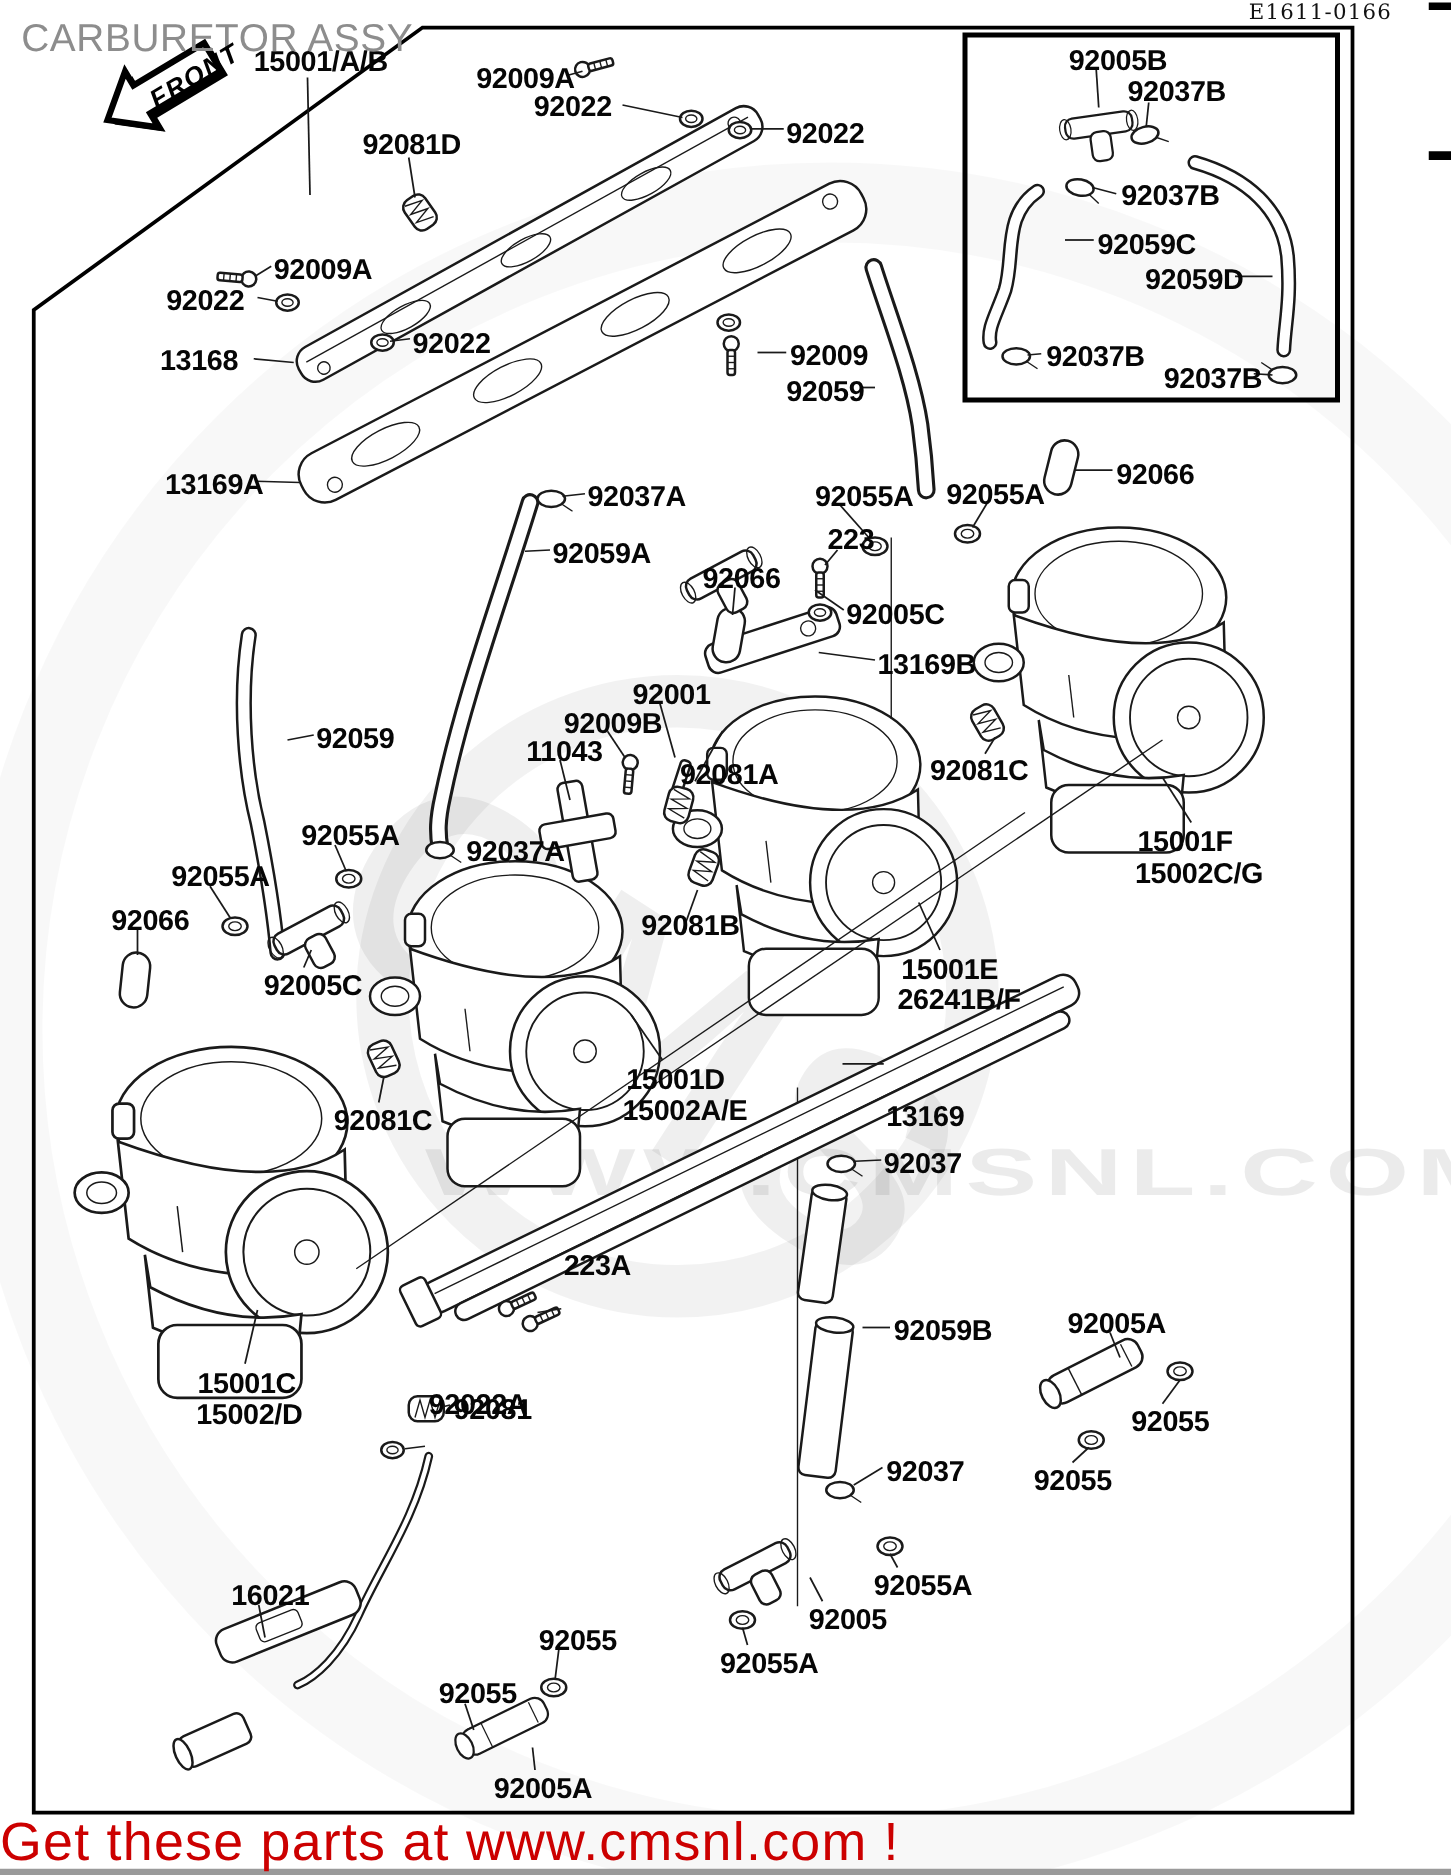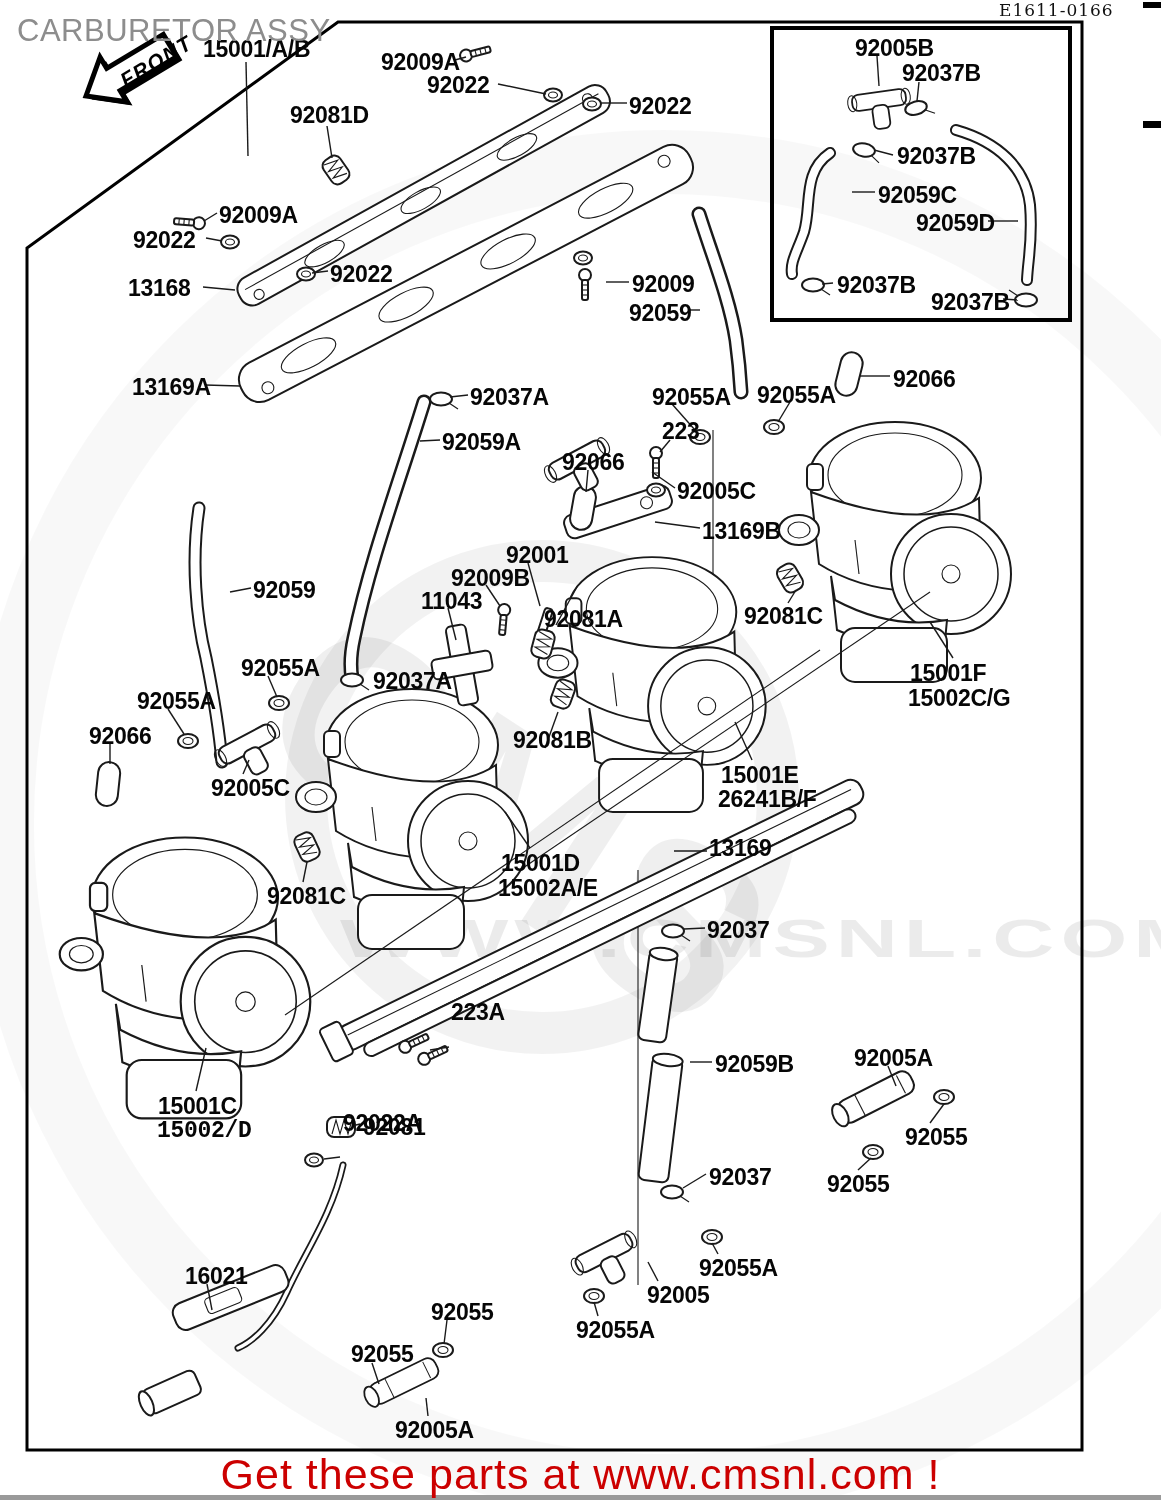--- a/index.html
+++ b/index.html
@@ -6,21 +6,21 @@
   #stage{position:relative;width:1161px;height:1500px;background:#fff;overflow:hidden;
          font-family:"Liberation Sans",sans-serif;}
   
   .page-title{position:absolute;left:17px;top:13px;font-size:31px;color:#8d8d8d;
               letter-spacing:.5px;white-space:nowrap;z-index:6;}
   .drawing-code{position:absolute;left:999px;top:0px;font-family:"DejaVu Serif",serif;
                 font-size:17px;color:#111;letter-spacing:1px;z-index:6;}
   .front-label{position:absolute;left:116px;top:72px;transform:rotate(-31deg);
                transform-origin:left top;font-style:italic;font-weight:800;font-size:21px;
                letter-spacing:1.5px;color:#000;z-index:6;}
-  .footer-text{position:absolute;left:0;top:1450px;width:100%;text-align:center;
+  .footer-text{position:absolute;left:0;top:1450px;width:100%;text-align:left;
                font-size:43px;color:#cc0000;letter-spacing:1px;z-index:6;white-space:nowrap;}
   .plabel{position:absolute;font-weight:600;font-size:23px;color:#060606;
           letter-spacing:-.3px;white-space:nowrap;z-index:5;}
   
   .wm-logo{position:absolute;left:365px;top:560px;font-size:235px;font-weight:800;
            color:rgba(0,0,0,0.062);transform:rotate(33deg);transform-origin:left top;
            letter-spacing:8px;z-index:1;}
   .wm-url{position:absolute;left:340px;top:908px;font-size:86px;font-weight:800;
           color:rgba(0,0,0,0.08);transform:scaleY(.62);transform-origin:left top;
           letter-spacing:6px;z-index:1;white-space:nowrap;}
@@ -349,28 +349,28 @@
       <div class="plabel" style="left: 137px; top: 688px;">92055A</div>
       <div class="plabel" style="left: 89px; top: 723px;">92066</div>
       <div class="plabel" style="left: 513px; top: 727px;">92081B</div>
       <div class="plabel" style="left: 211px; top: 775px;">92005C</div>
       <div class="plabel" style="left: 910px; top: 660px;">15001F</div>
       <div class="plabel" style="left: 908px; top: 685px;">15002C/G</div>
       <div class="plabel" style="left: 721px; top: 762px;">15001E</div>
       <div class="plabel" style="left: 718px; top: 786px;">26241B/F</div>
       <div class="plabel" style="left: 501px; top: 850px;">15001D</div>
       <div class="plabel" style="left: 498px; top: 875px;">15002A/E</div>
-      <div class="plabel" style="left: 709px; top: 835px; text-align: right;">13169</div>
+      <div class="plabel" style="left: 709px; top: 880px; text-align: right;">13169</div>
       <div class="plabel" style="left: 267px; top: 883px;">92081C</div>
       <div class="plabel" style="left: 707px; top: 917px;">92037</div>
       <div class="plabel" style="left: 451px; top: 999px; text-align: right;">223A</div>
       <div class="plabel" style="left: 715px; top: 1051px;">92059B</div>
       <div class="plabel" style="left: 854px; top: 1045px;">92005A</div>
       <div class="plabel" style="left: 158px; top: 1093px;">15001C</div>
-      <div class="plabel" style="left: 157px; top: 1118px; font-family: Liberation Mono, monospace;">15002/D</div>
+      <div class="plabel" style="left: 157px; top: 1118px;">15002/D</div>
       <div class="plabel" style="left: 363px; top: 1114px;">92081</div>
       <div class="plabel" style="left: 905px; top: 1124px;">92055</div>
       <div class="plabel" style="left: 343px; top: 1110px;">92022A</div>
       <div class="plabel" style="left: 709px; top: 1164px;">92037</div>
       <div class="plabel" style="left: 827px; top: 1171px;">92055</div>
       <div class="plabel" style="left: 185px; top: 1263px;">16021</div>
       <div class="plabel" style="left: 699px; top: 1255px;">92055A</div>
       <div class="plabel" style="left: 647px; top: 1282px;">92005</div>
       <div class="plabel" style="left: 431px; top: 1299px;">92055</div>
       <div class="plabel" style="left: 576px; top: 1317px;">92055A</div>

